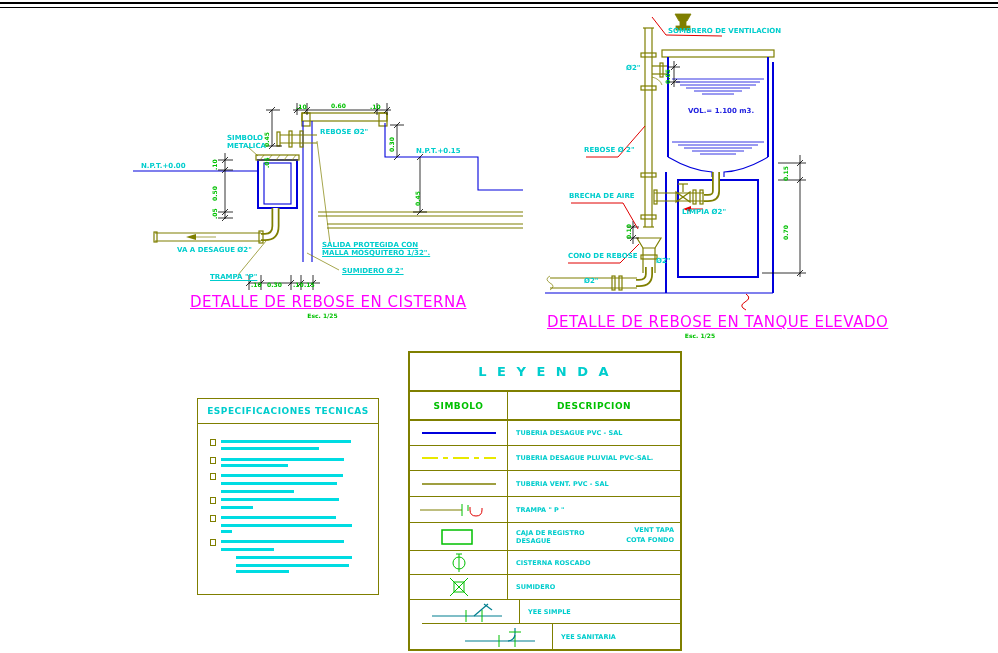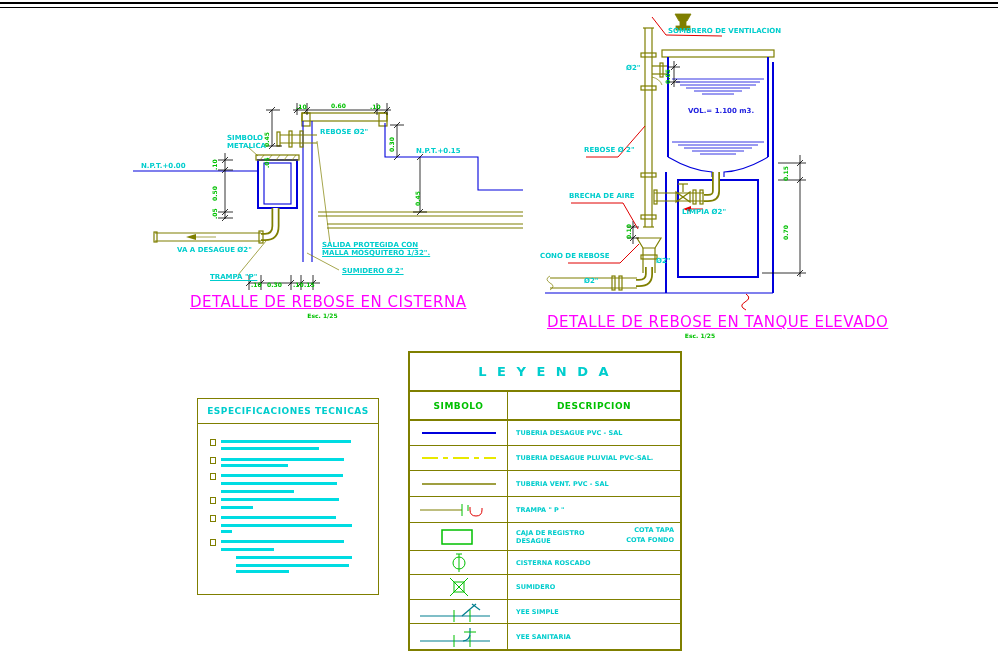--- a/index.html
+++ b/index.html
@@ -33,21 +33,21 @@
                color:#00CDCD;font-size:9px;font-weight:bold;text-align:center;line-height:24px;letter-spacing:0.5px;}
   .spec-bar{position:absolute;height:3px;background:#00DCE2;}
   .spec-bullet{position:absolute;width:4px;height:5px;border:1px solid #7F7F00;background:#fff;}
   
   #legend{position:absolute;left:408px;top:351px;width:270px;border:2px solid #7F7F00;background:#fff;}
   #legend-title{height:37px;border-bottom:2px solid #7F7F00;color:#00CDCD;font-size:13px;
                 letter-spacing:3px;text-align:center;line-height:37px;font-weight:bold;}
   .lg-hdr{display:flex;height:27px;border-bottom:2px solid #7F7F00;color:#00C000;font-size:9px;
           font-weight:bold;letter-spacing:0.5px;}
   .lg-row{display:flex;border-bottom:1.5px solid #7F7F00;}
-  .lg-row:last-child{border-bottom:none;}
+  .lg-row:last-child{border-bottom:none;margin-left:45px;}
   .lg-sym{width:97px;border-right:1.5px solid #7F7F00;display:flex;align-items:center;justify-content:center;flex:none;}
   .lg-hdr .lg-sym{border-right:1.5px solid #7F7F00;align-items:center;justify-content:center;}
   .lg-desc{flex:1;display:flex;flex-direction:column;justify-content:center;padding-left:8px;
            color:#00CDCD;font-size:6.5px;font-weight:bold;line-height:8px;position:relative;}
   .lg-hdr .lg-desc{align-items:center;justify-content:center;padding-left:0;color:#00C000;font-size:9px;}
   .lg-sym svg{position:static;}
   .cota{position:absolute;right:6px;color:#00CDCD;}
 </style>
 </head>
 <body>
@@ -285,21 +285,21 @@
   <polyline points="31,198 83,198 98,224" class="rd"></polyline>
   <polyline points="28,258 80,258 99,239" class="rd"></polyline>
 </svg>
 
 <div class="lbl" style="left:668px;top:27px;">SOMBRERO DE VENTILACION</div>
 <div class="lbl" style="left:626px;top:64px;">Ø2"</div>
 <div class="lbl bluetxt" style="left:688px;top:107px;">VOL.= 1.100 m3.</div>
 <div class="lbl" style="left:584px;top:146px;">REBOSE Ø 2"</div>
 <div class="lbl" style="left:569px;top:192px;">BRECHA DE AIRE</div>
 <div class="lbl" style="left:682px;top:208px;">LIMPIA Ø2"</div>
-<div class="lbl" style="left:540px;top:252px;">CONO DE REBOSE</div>
+<div class="lbl" style="left:568px;top:252px;">CONO DE REBOSE</div>
 <div class="lbl" style="left:656px;top:257px;">Ø2"</div>
 <div class="lbl" style="left:584px;top:277px;">Ø2"</div>
 
 <div class="dim vdim" style="left:664px;top:84px;">0.05</div>
 <div class="dim vdim" style="left:625px;top:239px;">0.10</div>
 <div class="dim vdim" style="left:782px;top:181px;">0.15</div>
 <div class="dim vdim" style="left:782px;top:240px;">0.70</div>
 <div class="dtitle" style="left:547px;top:313px;width:330px;">DETALLE DE REBOSE EN TANQUE ELEVADO</div>
 <div class="esc" style="left:535px;top:332px;width:330px;">Esc. 1/25</div>
 
@@ -383,21 +383,21 @@
   </div>
   <div class="lg-row" style="height:27px;">
     <div class="lg-sym">
           <svg width="90" height="24">
             <rect x="28" y="5" width="30" height="14" stroke="#00C000" fill="none" stroke-width="1.5"></rect>
           </svg>
         </div>
     <div class="lg-desc">
       <span>CAJA DE REGISTRO</span>
       <span>DESAGUE</span>
-      <span class="cota" style="top:3px;">COTA TAPA</span>
+      <span class="cota" style="top:3px;">VENT TAPA</span>
       <span class="cota" style="top:13px;">COTA FONDO</span>
     </div>
   </div>
   <div class="lg-row" style="height:23px;">
     <div class="lg-sym">
           <svg width="90" height="22">
       <circle cx="45" cy="11" r="6" class="gn"></circle>
       <line x1="45" y1="2" x2="45" y2="20" class="gn"></line>
       <line x1="42" y1="2" x2="48" y2="2" class="gn"></line>
     </svg>
@@ -411,21 +411,21 @@
           <svg width="90" height="22">
       <line x1="36" y1="2" x2="54" y2="20" class="gn"></line>
       <line x1="54" y1="2" x2="36" y2="20" class="gn"></line>
       <rect x="40" y="6" width="10" height="10" class="gn"></rect>
     </svg>
         </div>
     <div class="lg-desc">
           <span>SUMIDERO</span>
         </div>
   </div>
-  <div class="lg-row" style="height:23px;">
+  <div class="lg-row" style="height:23px;margin-left:12px;">
     <div class="lg-sym">
           <svg width="90" height="22">
       <line x1="6" y1="15" x2="76" y2="15" class="tl"></line>
       <line x1="40" y1="9" x2="40" y2="21" class="gn"></line>
       <line x1="56" y1="9" x2="56" y2="21" class="gn"></line>
       <line x1="62" y1="3" x2="48" y2="15" class="tl"></line>
       <line x1="58" y1="3" x2="66" y2="9" class="tl"></line>
     </svg>
         </div>
     <div class="lg-desc">

